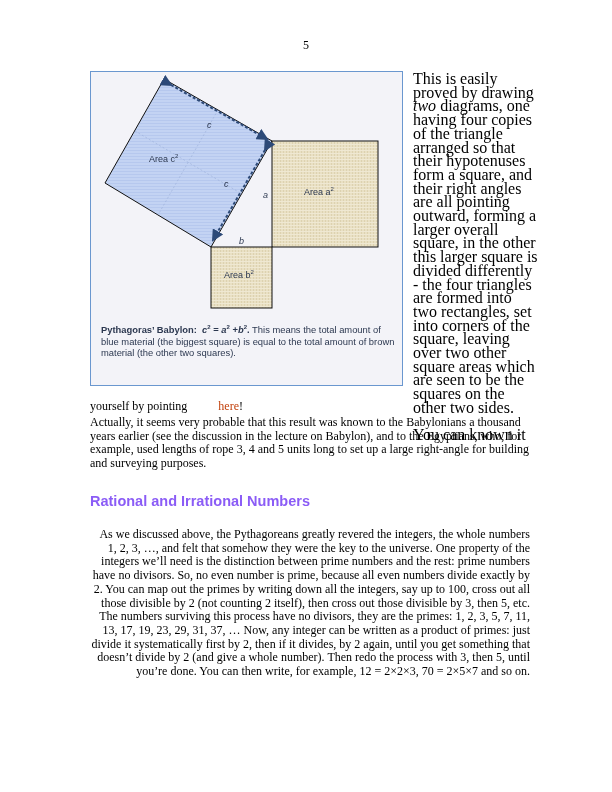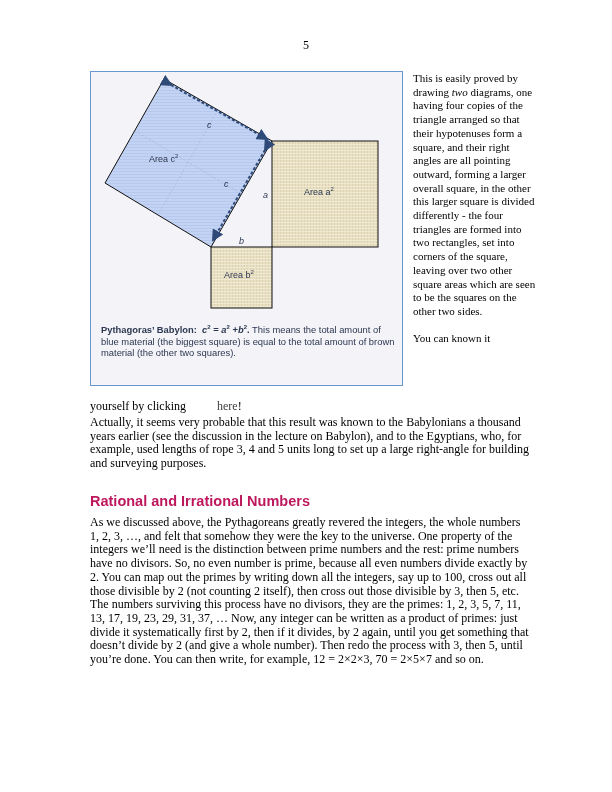--- a/index.html
+++ b/index.html
@@ -7,27 +7,27 @@
          font-family:"Liberation Serif", "DejaVu Serif", serif; color:#000; }
   .page-num { position:absolute; left:0; width:612px; top:38px; text-align:center; font-size:12px; }
   .figure { position:absolute; left:90px; top:71px; width:313px; height:315px;
             border:1px solid #6a97cf; background:#f3f3f8; box-sizing:border-box; }
   .figure svg { position:absolute; left:0; top:0; }
   .caption { position:absolute; left:10px; top:252px; width:300px;
              font-family:"Liberation Sans","DejaVu Sans",sans-serif; font-size:9.4px;
              line-height:11.5px; color:#2c3850; }
   .caption b { font-weight:bold; }
   .caption sup { font-size:6px; vertical-align:super; line-height:0; }
-  .side-text { position:absolute; left:413px; top:72px; width:126px; font-size:11px; line-height:13.7px; }
+  .side-text { position:absolute; left:413px; top:72px; width:126px; font-size:16px; line-height:13.7px; }
   .side-text p { margin:0 0 13.7px 0; }
   .body-text { position:absolute; left:90px; width:440px; font-size:12px; line-height:13.7px; }
   .body-text p { margin:0; }
-  a.link { color:#404040; text-decoration:none;padding-left:28px; }
+  a.link { color:#c2410c; text-decoration:none;padding-left:28px; }
   .heading { position:absolute; left:90px; top:493px; font-family:"Liberation Sans","DejaVu Sans",sans-serif;
-             font-weight:bold; font-size:14.5px; color:#be185d; }
+             font-weight:bold; font-size:14.5px; color:#8b5cf6; }
   .lbl { font-family:"Liberation Sans","DejaVu Sans",sans-serif; font-size:9px; fill:#2c3850; }
   .lbl-i { font-style:italic; }
 </style>
 </head>
 <body>
 
 <div class="page-num">5</div>
 
 <div class="figure">
   <svg width="313" height="315">
@@ -67,24 +67,24 @@
   </svg>
   <div class="caption"><b><span>Pythagoras’ Babylon:</span>&nbsp; <i>c</i><sup>2</sup><span> = </span><i>a</i><sup>2</sup><span> +</span><i>b</i><sup>2</sup><span>.</span></b><span>  This means the total amount of blue material (the biggest square) is equal to the total amount of brown material (the other two squares).</span></div>
 </div>
 
 <div class="side-text">
   <p><span>This is easily proved by drawing </span><i>two</i> <span> diagrams, one having four copies of the triangle arranged so that their hypotenuses form a square, and their right angles are all pointing outward, forming a larger overall square, in the other this larger square is divided differently - the four triangles are formed into two rectangles, set into corners of the square, leaving over two other square areas which are seen to be the squares on the other two sides.</span></p>
   <p>You can known it</p>
 </div>
 
 <div class="body-text" style="top:400px;">
-  <p><span>yourself by clicking </span><a class="link" href="#">here</a><span>!</span></p>
+  <p><span>yourself by pointing </span><a class="link" href="#">here</a><span>!</span></p>
 </div>
 
 <div class="body-text" style="top:416px;">
   <p>Actually, it seems very probable that this result was known to the Babylonians a thousand years earlier (see the discussion in the lecture on Babylon), and to the Egyptians, who, for example, used lengths of rope 3, 4 and 5 units long to set up a large right-angle for building and surveying purposes.</p>
 </div>
 
 <div class="heading">Rational and Irrational Numbers</div>
 
-<div class="body-text" style="top:516px;">
+<div class="body-text" style="top:528px;text-align:right;">
   <p>As we discussed above, the Pythagoreans greatly revered the integers, the whole numbers 1, 2, 3, …, and felt that somehow they were the key to the universe.  One property of the integers we’ll need is the distinction between prime numbers and the rest: prime numbers have no divisors.  So, no even number is prime, because all even numbers divide exactly by 2.  You can map out the primes by writing down all the integers, say up to 100, cross out all those divisible by 2 (not counting 2 itself), then cross out those divisible by 3, then 5, etc.  The numbers surviving this process have no divisors, they are the primes: 1, 2, 3, 5, 7, 11, 13, 17, 19, 23, 29, 31, 37, …  Now, any integer can be written as a product of primes: just divide it systematically first by 2, then if it divides, by 2 again, until you get something that doesn’t divide by 2 (and give a whole number).  Then redo the process with 3, then 5, until you’re done.  You can then write, for example, 12 = 2×2×3,  70 = 2×5×7 and so on.</p>
 </div>
 
 </body></html>

